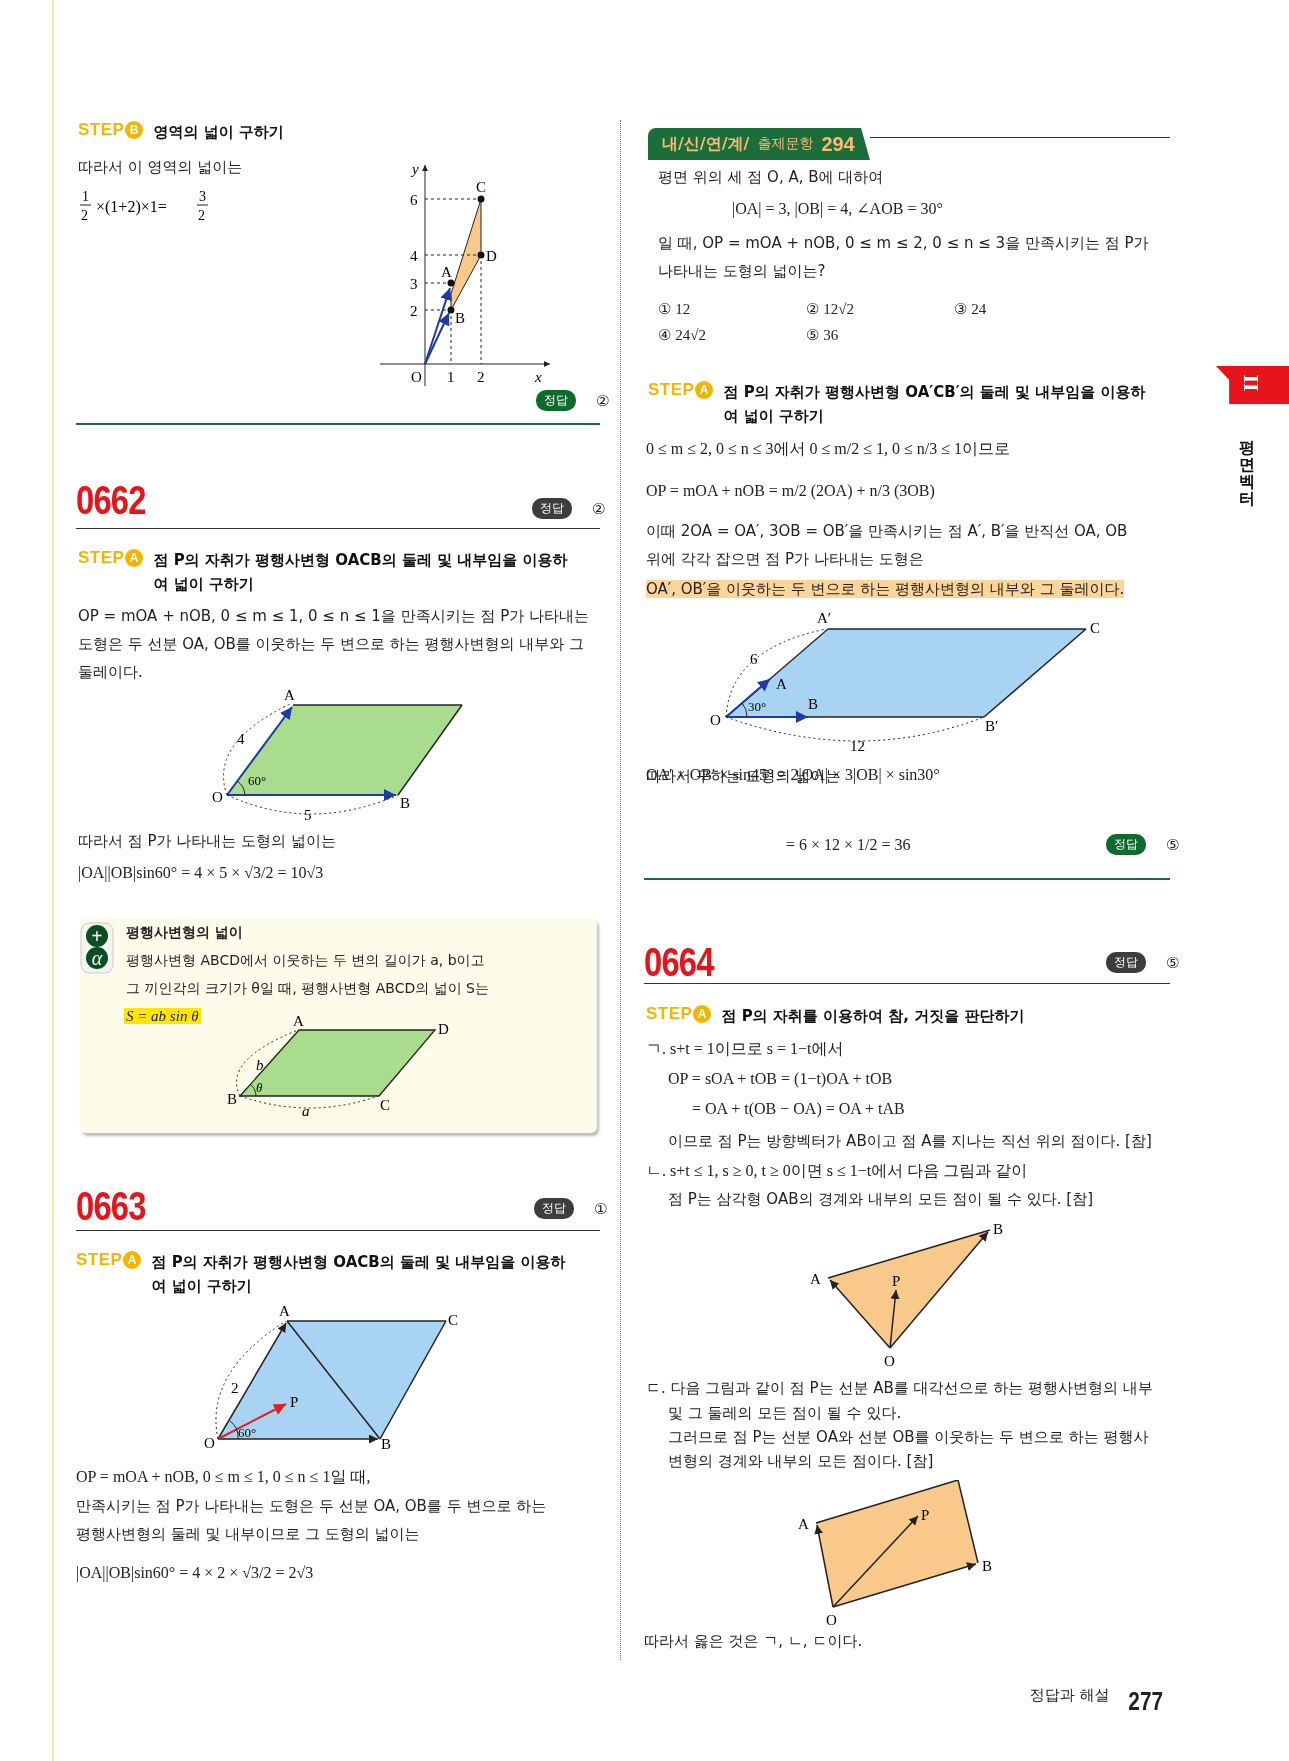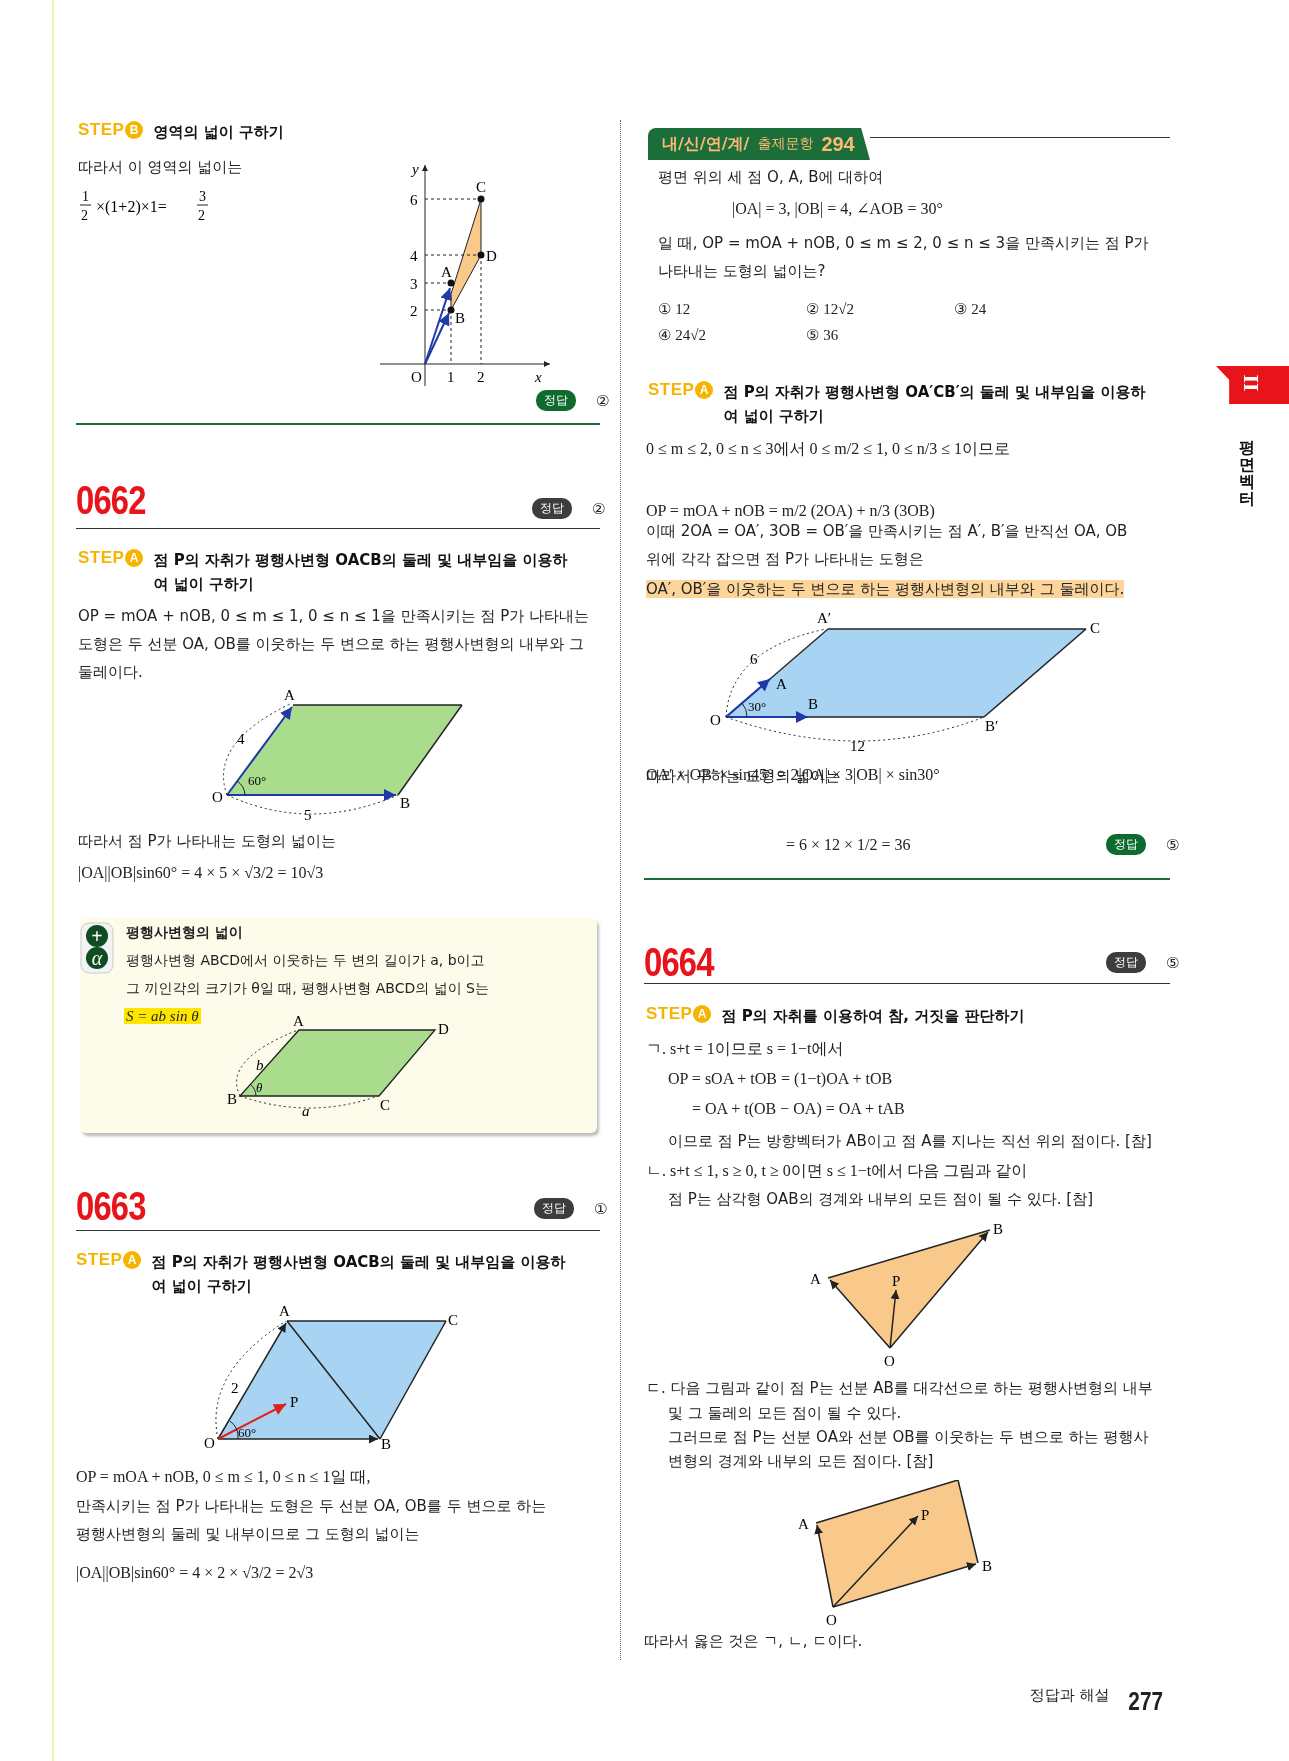--- a/index.html
+++ b/index.html
@@ -245,21 +245,21 @@
     <span>④ 24√2</span>
     <span>⑤ 36</span>
   </div>
 </div>
 
 <div class="abs step" style="left:648px; top:380px; width:520px;">
   <span class="step-tag"><span>STEP</span><span class="step-badge">A</span></span>
   <span class="step-title" style="width:430px; white-space:normal;">점 P의 자취가 평행사변형 OA′CB′의 둘레 및 내부임을 이용하여 넓이 구하기</span>
 </div>
 <div class="abs line serif" style="left:646px; top:436px; font-size:16px;">0 ≤ m ≤ 2, 0 ≤ n ≤ 3에서 0 ≤ m/2 ≤ 1, 0 ≤ n/3 ≤ 1이므로</div>
-<div class="abs line serif" style="left:646px; top:478px; font-size:16px;margin-top:20px;">OP = mOA + nOB = m/2 (2OA) + n/3 (3OB)</div>
+<div class="abs line serif" style="left:646px; top:478px; font-size:16px;">OP = mOA + nOB = m/2 (2OA) + n/3 (3OB)</div>
 <div class="abs line" style="left:646px; top:518px;">이때 2OA = OA′, 3OB = OB′을 만족시키는 점 A′, B′을 반직선 OA, OB</div>
 <div class="abs line" style="left:646px; top:546px;">위에 각각 잡으면 점 P가 나타내는 도형은</div>
 <div class="abs line" style="left:646px; top:576px;"><span class="highlight">OA′, OB′을 이웃하는 두 변으로 하는 평행사변형의 내부와 그 둘레이다.</span></div>
 
 <svg class="abs" style="left:700px; top:605px;" width="420" height="150">
   <defs>
       <marker id="arrB3" markerWidth="8" markerHeight="8" refX="6" refY="3" orient="auto">
         <path d="M0,0 L6,3 L0,6 Z" fill="#1e3aa8"></path>
       </marker>
     </defs>

